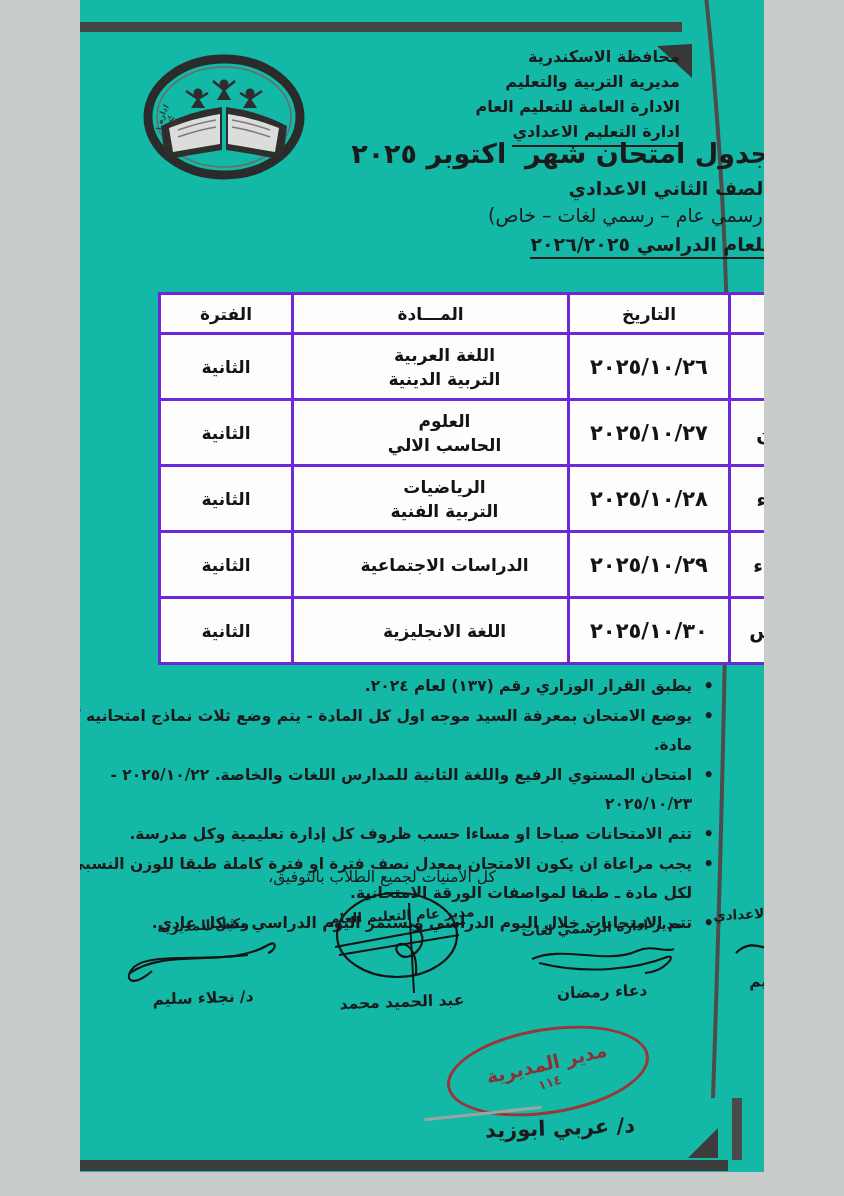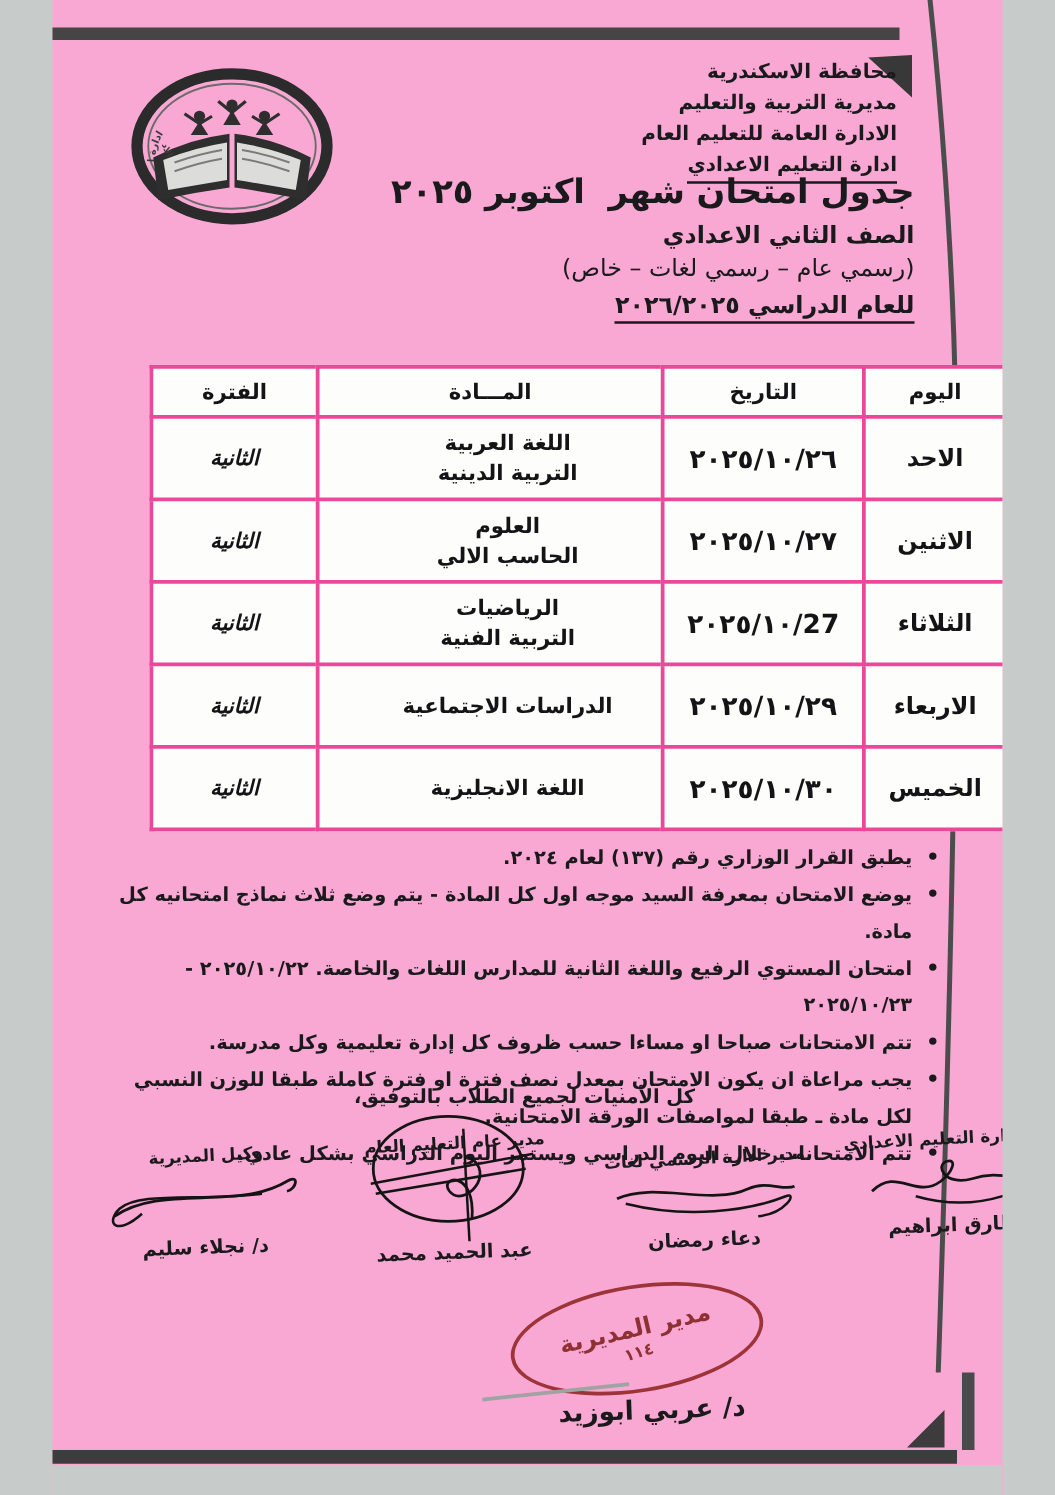--- a/index.html
+++ b/index.html
@@ -1,20 +1,20 @@
 <!DOCTYPE html>
 <html lang="ar"><head>
 <meta charset="utf-8">
 <style>
   * { margin:0; padding:0; box-sizing:border-box; }
   html,body { background:#c7cbca; }
   body { font-family:"DejaVu Sans","Liberation Sans",sans-serif; }
   .page {
-    position:relative; width:760px; height:1196px;
-    background:#f9a8d4; overflow:hidden; direction:rtl;
+    position:relative; width:684px; height:1196px;
+    background:#14b8a6; overflow:hidden; direction:rtl;
     color:#1a1a1c; margin:0 auto;
   }
   .artifacts { position:absolute; inset:0; z-index:1; pointer-events:none; }
 
   
   .letterhead {
     position:absolute; top:44px; right:84px; width:290px; z-index:2;
     text-align:right; font-weight:bold; font-size:16px; line-height:25px;
   }
   .letterhead .u { display:inline-block; border-bottom:2px solid #1a1a1c; padding-bottom:1px; }
@@ -30,39 +30,39 @@
   .t4 { font-size:19px; font-weight:bold; margin-top:7px; }
   .t4 .u { display:inline-block; border-bottom:2.5px solid #1a1a1c; padding-bottom:2px; }
 
   
   table.exam {
     position:absolute; top:292px; left:78px; z-index:2;
     border-collapse:collapse; table-layout:fixed; width:684px;
     background:#fdfdfc;
   }
   table.exam th, table.exam td {
-    border:3px solid #ec4899; text-align:center; vertical-align:middle;
+    border:3px solid #6d28d9; text-align:center; vertical-align:middle;
     font-weight:bold; color:#141416;
   }
   table.exam th { height:40px; font-size:17px; }
   table.exam td { height:66px; }
   td.day  { font-size:19px; }
   td.date { font-size:21px; direction:ltr; letter-spacing:1px; }
   td.subject { font-size:17px; line-height:24px; }
   .subject-line { display:block;padding-left:28px; }
   .subject-line:empty { display:none; }
-  td.period { font-size:17px;font-style:italic; }
+  td.period { font-size:17px; }
 
   
   .notes { position:absolute; top:672px; right:50px; width:664px; z-index:2;
            font-size:15.5px; font-weight:bold; list-style:none; }
   .notes li { display:flex; align-items:flex-start; gap:11px; line-height:29px; margin-bottom:1px; }
   .notes .dot { font-size:17px; line-height:29px; }
   .closing { position:absolute; top:868px; right:50px; width:664px; text-align:center;
-             font-size:15.5px; font-weight:bold; z-index:2; }
+             font-size:15.5px; font-weight:normal; z-index:2; }
 
   
   .signatures { position:absolute; top:903px; left:28px; width:788px; z-index:2;
                 display:flex; justify-content:space-between; }
   .sig { width:190px; text-align:center; position:relative; }
   .sig-title { font-size:13.5px; font-weight:bold; transform:rotate(-3deg); white-space:nowrap; }
   .sig-name  { font-size:15.5px; font-weight:bold; transform:rotate(-2deg); white-space:nowrap; }
   .sig svg { display:block; margin:0 auto; overflow:visible; }
   .sig2 { padding-top:16px; } .sig3 { padding-top:4px; } .sig4 { padding-top:14px; }
   .sig3 .sig-title { position:relative; z-index:2; }
@@ -180,21 +180,21 @@
         <td class="day">الاثنين</td>
         <td class="date">٢٠٢٥/١٠/٢٧</td>
         <td class="subject">
           <span class="subject-line">العلوم</span>
           <span class="subject-line">الحاسب الالي</span>
         </td>
         <td class="period">الثانية</td>
       </tr>
       <tr>
         <td class="day">الثلاثاء</td>
-        <td class="date">٢٠٢٥/١٠/27</td>
+        <td class="date">٢٠٢٥/١٠/٢٨</td>
         <td class="subject">
           <span class="subject-line">الرياضيات</span>
           <span class="subject-line">التربية الفنية</span>
         </td>
         <td class="period">الثانية</td>
       </tr>
       <tr>
         <td class="day">الاربعاء</td>
         <td class="date">٢٠٢٥/١٠/٢٩</td>
         <td class="subject">

